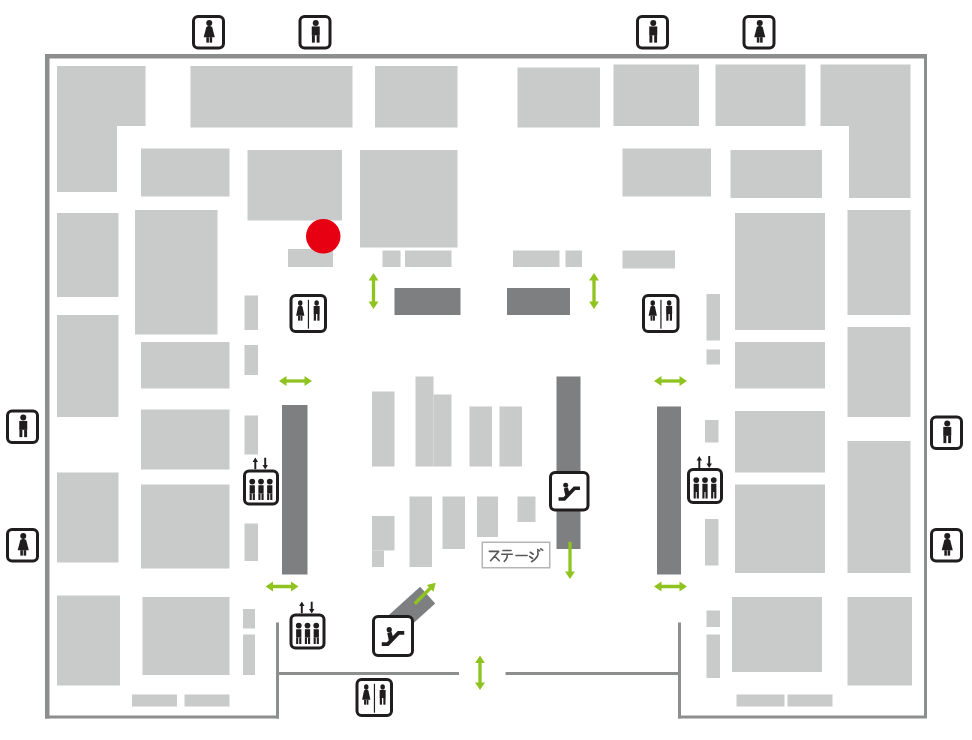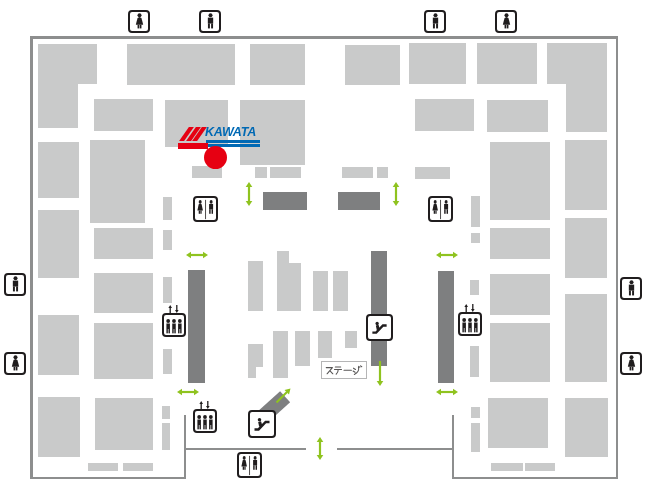--- a/index.html
+++ b/index.html
@@ -24,29 +24,20 @@
   #booth-dot{position:absolute;left:204px;top:146px;width:23px;height:23px;border-radius:50%;
              background:#e60012;z-index:6;}
   #stage{position:absolute;left:321px;top:361px;width:46px;height:18px;background:#fff;
          border:1px solid #b5b5b6;box-sizing:border-box;display:flex;align-items:center;
          justify-content:center;z-index:5;}
 </style>
 </head>
 <body>
 
 <div id="map">
-  <div id="logo">
-    <span class="slash" style="left:13px"></span>
-    <span class="slash" style="left:19.5px"></span>
-    <span class="slash" style="left:26px"></span>
-    <span class="redbar"></span>
-    <span id="logo-text">KAWATA</span>
-    <span class="bluebar" style="left:35px;top:22px;width:54px"></span>
-    <span class="bluebar" style="left:37px;top:26px;width:52px"></span>
-  </div>
   <div id="booth-dot"></div>
   <div id="stage" title="ステージ">
     <svg width="38" height="11" viewBox="0 0 46 12">
       <g fill="none" stroke="#595757" stroke-width="1.3" stroke-linecap="round">
         <path d="M1.5,2.5 H9 M9,2.5 L2.5,10 M5.8,6.2 L9.5,10"></path>
         <path d="M12.5,1.8 H19 M11.5,4.8 H20 M16,4.8 C16,7.5 15.5,9 13.5,10.5"></path>
         <path d="M23,5.8 H32"></path>
         <path d="M34.5,3.2 l2.4,1.6 M34,6.6 l2.4,1.6 M40.5,2.2 C41.5,5 40.5,8 35.5,10.8 M40.6,1 l1.6,1.1 M43,0.4 l1.5,1.1"></path>
       </g>
     </svg>

